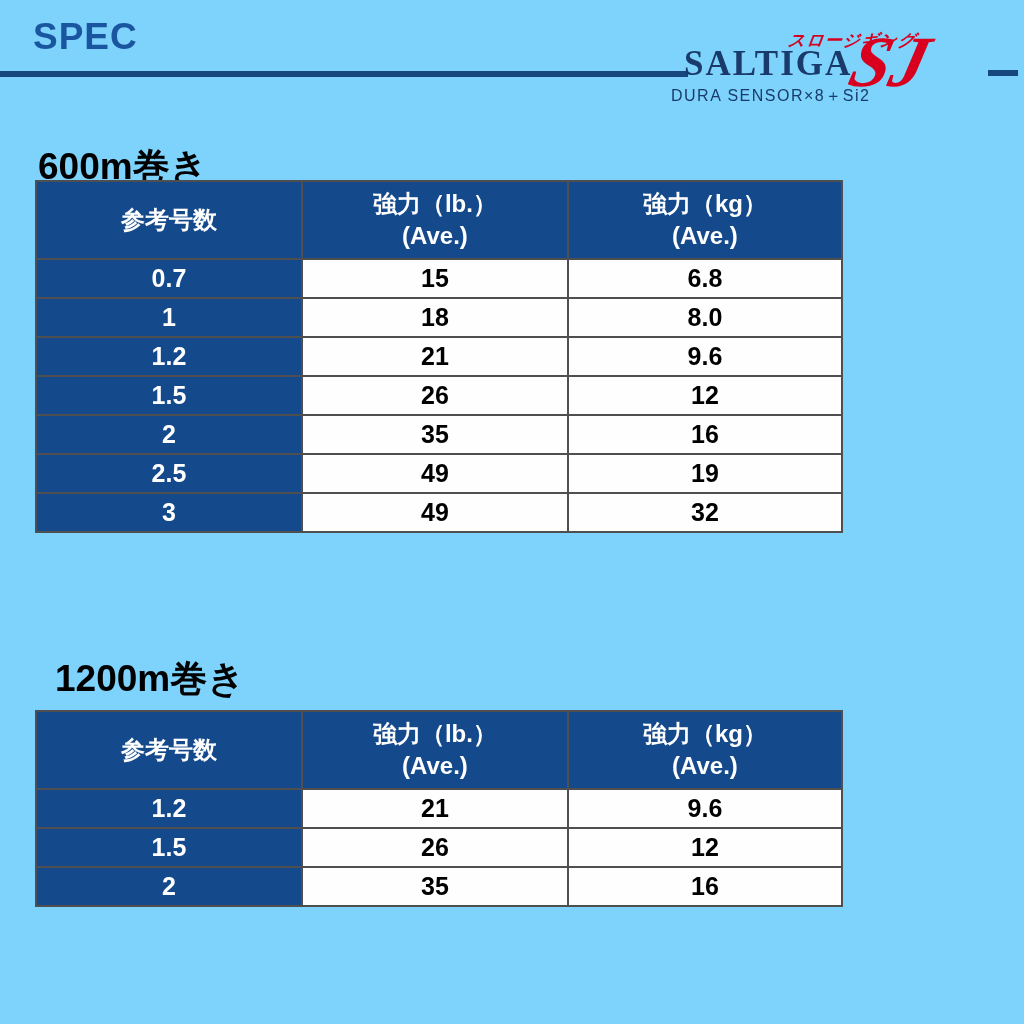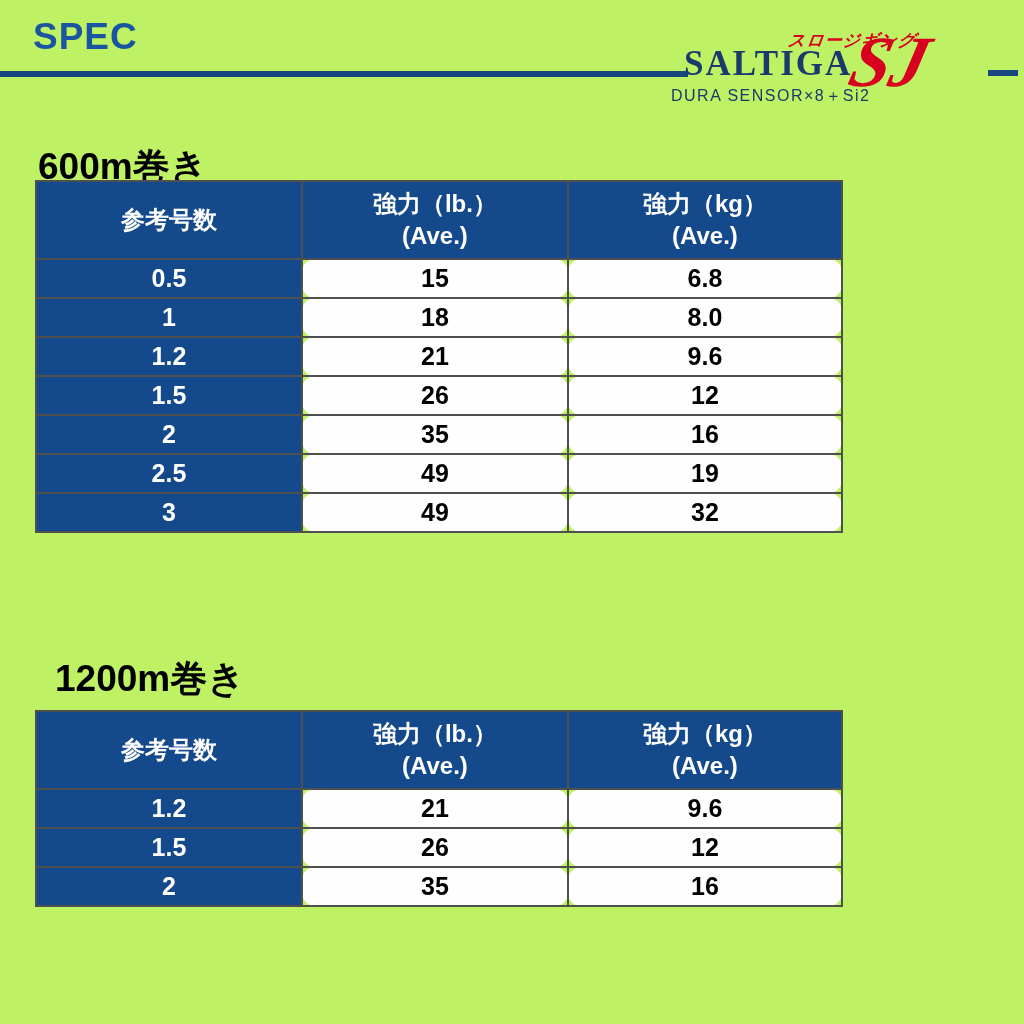--- a/index.html
+++ b/index.html
@@ -1,20 +1,20 @@
 <!DOCTYPE html>
 <html><head>
 <meta charset="utf-8">
 <style>
   html, body { margin: 0; padding: 0; background: #ffffff; }
   .page {
     position: relative;
     width: 1024px;
     height: 1024px;
-    background: #bef264;
+    background: #7dd3fc;
     overflow: hidden;
     font-family: "Liberation Sans", sans-serif;
   }
 
   
   .spec-title {
     position: absolute;
     left: 33px;
     top: 16px;
     font-size: 37px;
@@ -119,21 +119,20 @@
     font-size: 25px;
     font-weight: bold;
   }
   td.col-size {
     background: #14498c;
     color: #ffffff;
   }
   td.col-val {
     background: #fefefe;
     color: #000000;
-    border-radius: 13px;
   }
 </style>
 </head>
 <body>
 
 <div class="page">
 
   <div class="spec-title">SPEC</div>
 
   <div class="rule rule-left"></div>
@@ -161,21 +160,21 @@
           <div>(Ave.)</div>
         </th>
         <th>
           <div>強力（kg）</div>
           <div>(Ave.)</div>
         </th>
       </tr>
     </thead>
     <tbody>
         <tr>
-          <td class="col-size">0.5</td>
+          <td class="col-size">0.7</td>
           <td class="col-val">15</td>
           <td class="col-val">6.8</td>
         </tr>
         <tr>
           <td class="col-size">1</td>
           <td class="col-val">18</td>
           <td class="col-val">8.0</td>
         </tr>
         <tr>
           <td class="col-size">1.2</td>

